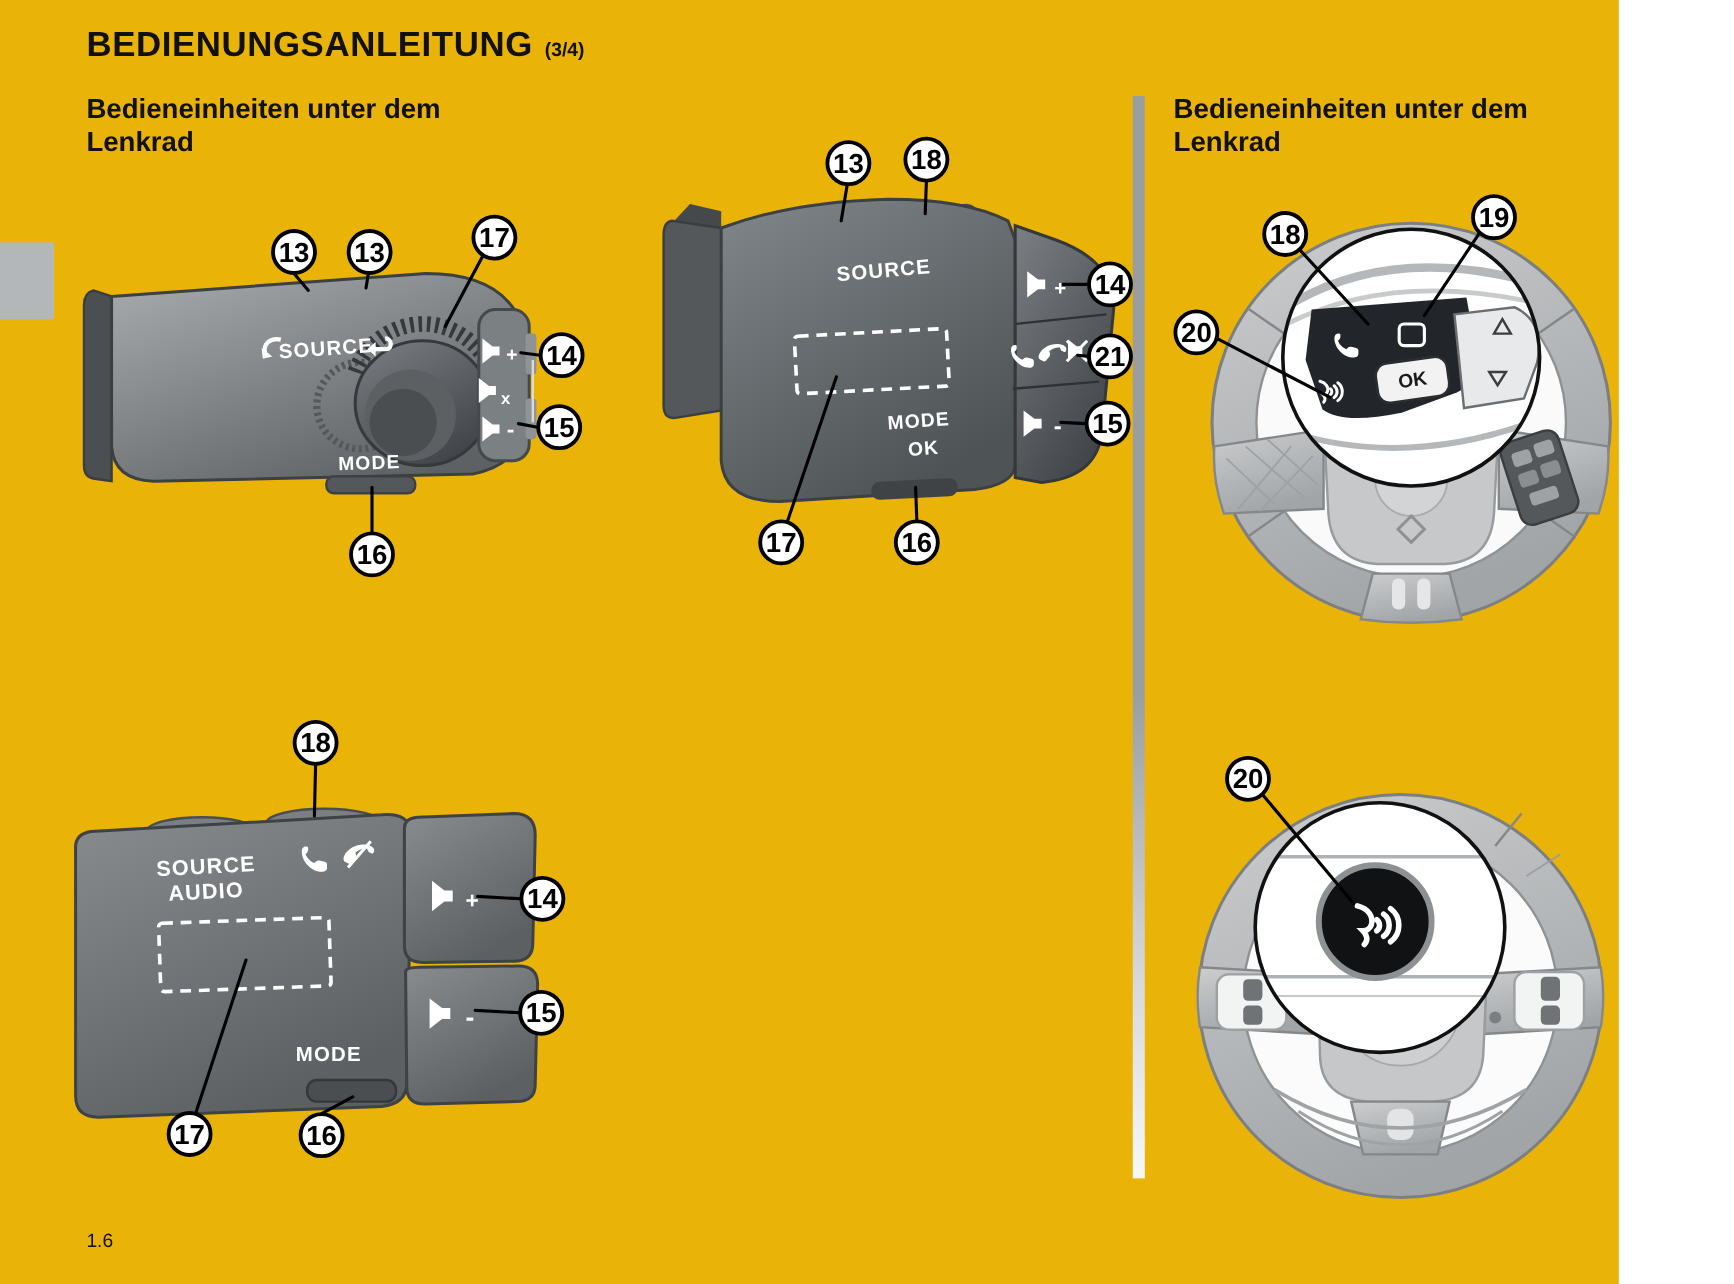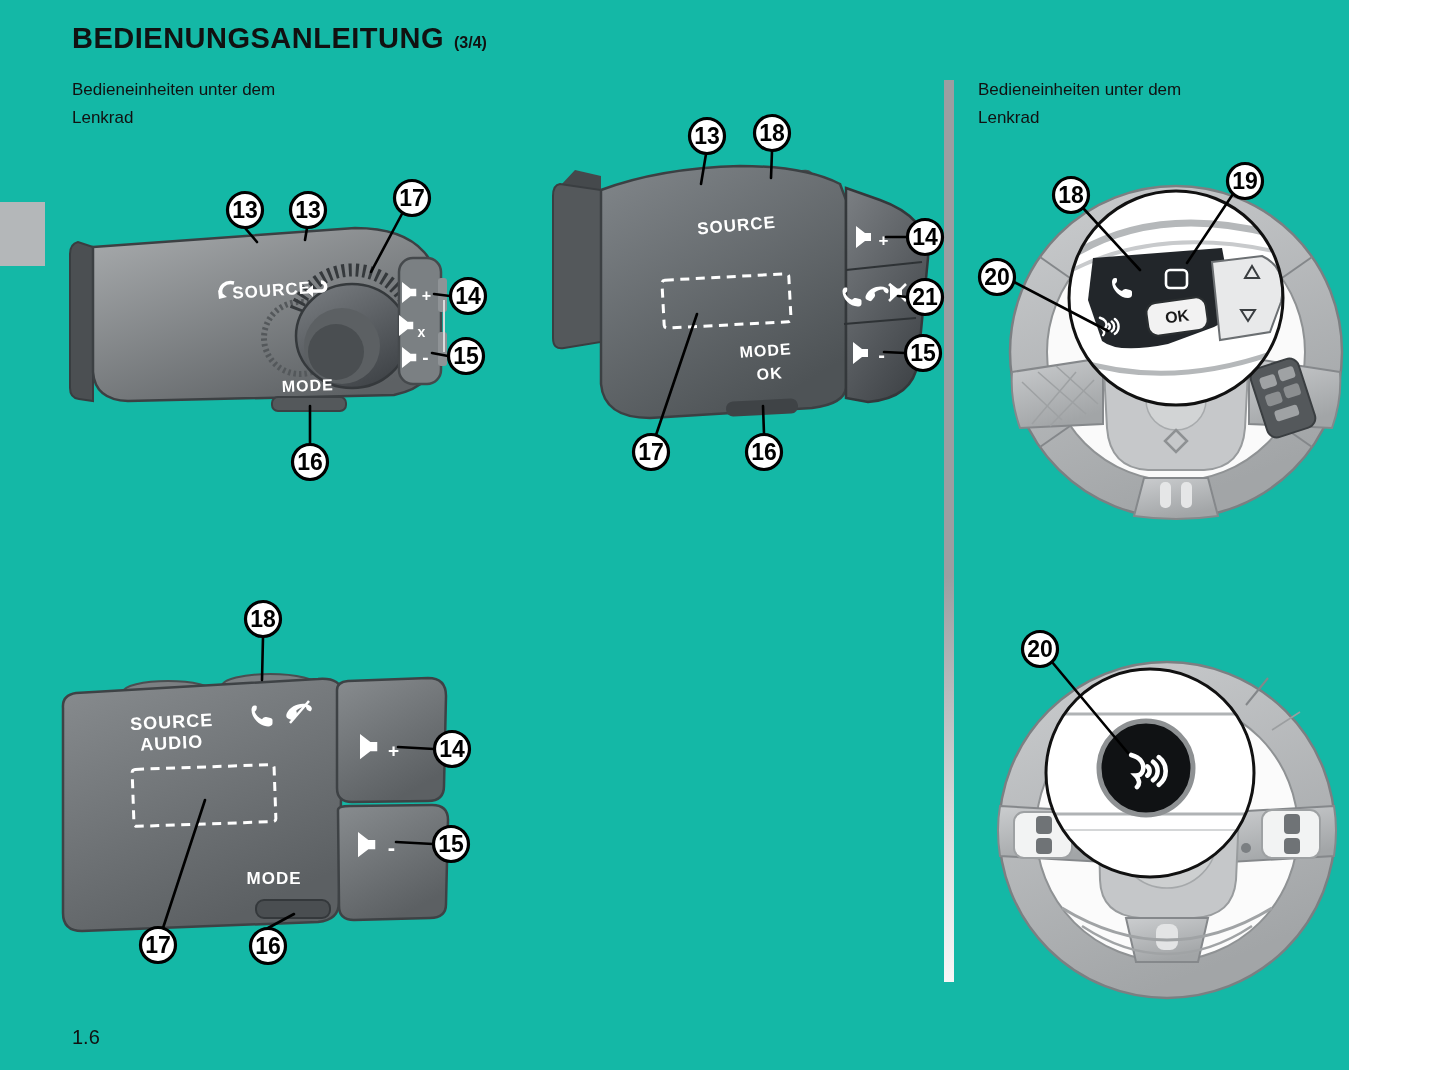--- a/index.html
+++ b/index.html
@@ -1,27 +1,27 @@
 <!DOCTYPE html>
 <html><head>
 <meta charset="utf-8">
 <style>
   html,body{margin:0;padding:0;background:#ffffff;}
-  .page{position:relative;width:1349px;height:1070px;background:#14b8a6;overflow:hidden;
+  .page{position:relative;width:1349px;height:1070px;background:#eab308;overflow:hidden;
         font-family:"Liberation Sans",sans-serif;color:#111;}
   .page-title{position:absolute;left:72px;top:22px;display:flex;align-items:baseline;gap:10px;}
   .page-title .main{font-size:29px;font-weight:bold;letter-spacing:.5px;}
   .page-title .part{font-size:16px;font-weight:bold;}
-  .col-heading{position:absolute;font-size:17px;font-weight:normal;line-height:28px;}
+  .col-heading{position:absolute;font-size:23px;font-weight:bold;line-height:28px;}
   .col-heading.left{left:72px;top:76px;}
   .col-heading.right{left:978px;top:76px;}
   .section-tab{position:absolute;left:0;top:202px;width:45px;height:64px;background:#b4b7b9;}
   .divider{position:absolute;left:944px;top:80px;width:10px;height:902px;
            background:linear-gradient(#9b9ea1 0%,#9b9ea1 55%,#d8d9da 82%,#f7f7f7 100%);}
-  .page-number{position:absolute;left:72px;top:1026px;font-size:20px;}
+  .page-number{position:absolute;left:72px;top:1026px;font-size:16px;}
   svg.art{position:absolute;left:0;top:0;}
   .lead{stroke:#000;stroke-width:2.6;stroke-linecap:round;}
   .co-c{fill:#fff;stroke:#000;stroke-width:3.2;}
   .co-t{font-family:"Liberation Sans",sans-serif;font-weight:bold;font-size:23px;text-anchor:middle;fill:#000;}
   .wl{font-family:"Liberation Sans",sans-serif;font-weight:bold;fill:#fff;text-anchor:middle;letter-spacing:1px;}
   .okTxt{font-family:"Liberation Sans",sans-serif;font-weight:bold;font-size:16px;text-anchor:middle;fill:#1a1a1a;}
 </style>
 </head>
 <body>
 

